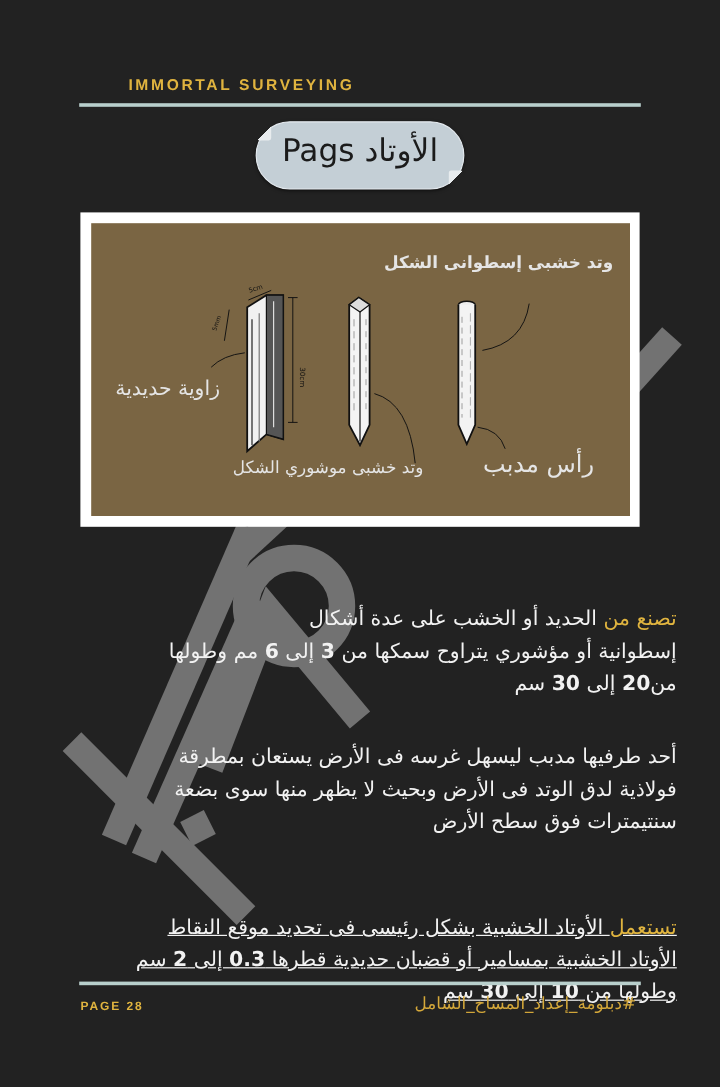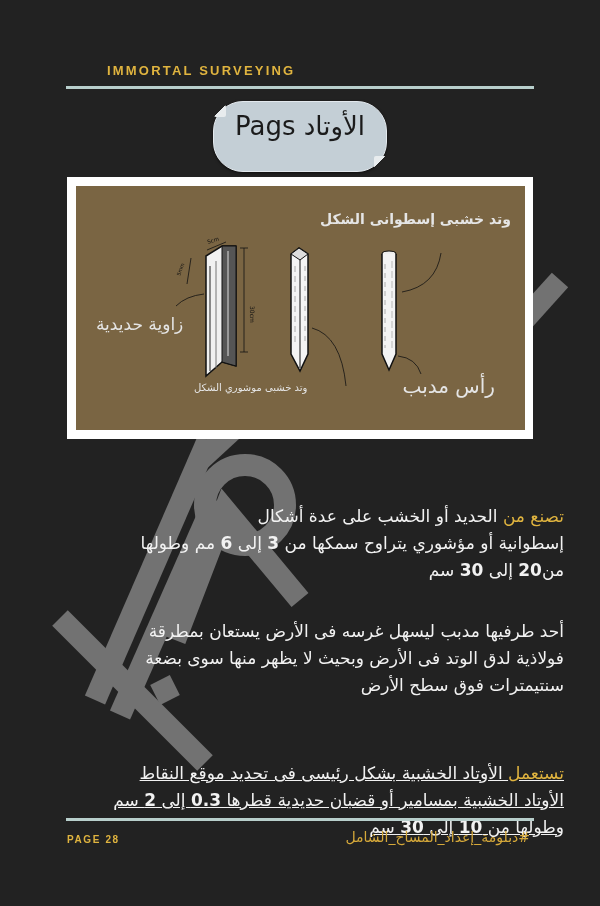--- a/index.html
+++ b/index.html
@@ -8,21 +8,21 @@
     font-family: "DejaVu Sans", sans-serif;
   }
   .watermark { position:absolute; left:0; top:0; width:600px; height:906px; pointer-events:none; z-index:1; }
   .header-label {
     position:absolute; left:67px; top:63px; color:#e0b43f; font-family:"Liberation Sans", sans-serif;
     font-weight:bold; font-size:13px; letter-spacing:2.2px; z-index:2;margin-left:40px;
   }
   .rule { position:absolute; height:3px; background:#b8cfcc; z-index:2; }
   .rule.top { left:66px; width:400px; top:86px; width:400px; }
   .title-badge {
-    position:absolute; left:213px; top:101px; width:174px; height:71px; z-index:3;
+    position:absolute; left:213px; top:101px; width:174px; height:57px; z-index:3;
   }
   .title-badge .pill {
     position:absolute; inset:0; background:#c4cfd6; border-radius:30px;
     border:1px solid #e3e9ee; box-shadow:0 1px 3px rgba(0,0,0,0.6);
   }
   .title-badge .curl-l {
     position:absolute; left:1px; top:4px; width:12px; height:12px;
     background:linear-gradient(135deg,#222 50%,#e8ecee 50%); border-radius:2px;
   }
   .title-badge .curl-r {
@@ -35,21 +35,21 @@
   }
   .figure-frame {
     position:absolute; left:67px; top:177px; width:466px; height:262px; background:#ffffff; z-index:2;
   }
   .figure-inner {
     position:absolute; left:9px; top:9px; width:449px; height:244px; background:#7a6543;
   }
   .fig-label { position:absolute; color:#e5e5e5; direction:rtl; white-space:nowrap; }
   .fig-label.l1 { right:14px; top:25px; font-size:14px; font-weight:bold; }
   .fig-label.l2 { left:20px; top:128px; font-size:17px; }
-  .fig-label.l3 { left:118px; top:196px; font-size:10px; }
+  .fig-label.l3 { left:118px; top:196px; font-size:14px; }
   .fig-label.l4 { right:30px; top:188px; font-size:20px; }
   .stakes { position:absolute; left:0; top:0; }
   .body-text {
     position:absolute; right:36px; width:530px; direction:rtl; text-align:right;
     color:#f2f2f2; font-size:17px; line-height:27px; z-index:2; font-family:"DejaVu Sans", sans-serif;margin-top:48px;
   }
   .body-text p { margin:0; }
   .hl { color:#e0b43f; }
   .num { font-weight:bold; }
   .p1 { top:455px; }

